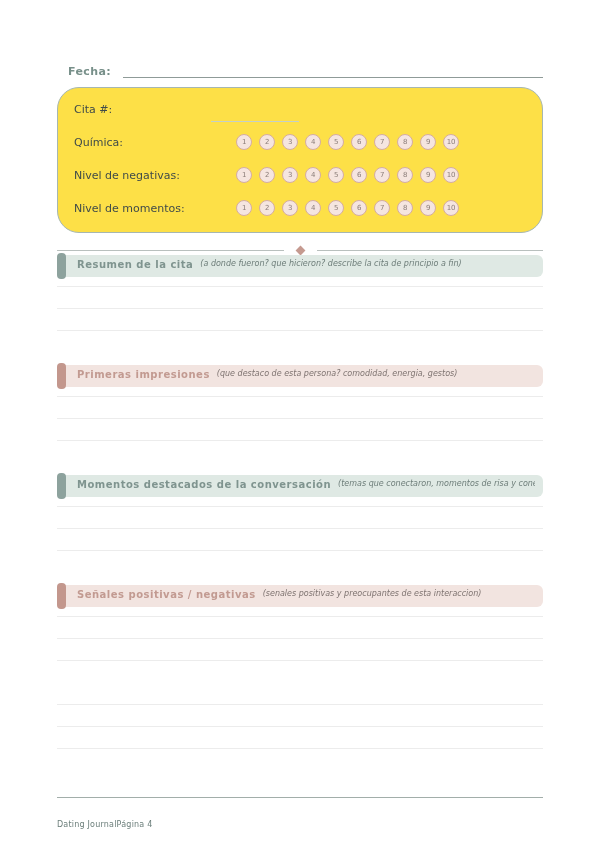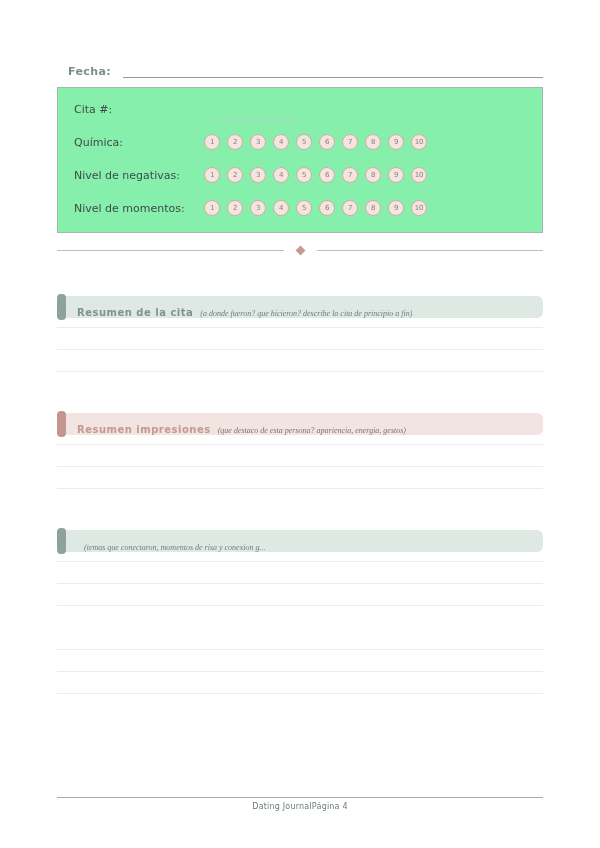--- a/index.html
+++ b/index.html
@@ -6,55 +6,55 @@
   html, body { width: 600px; height: 848px; background: #ffffff; }
   body { font-family: "DejaVu Sans", "Liberation Sans", sans-serif; color: #404b49; position: relative; }
   .page { position: relative; width: 600px; height: 848px; padding: 62px 57px 0 57px; }
 
   
   .fecha-row { display: flex; align-items: flex-end; height: 16px; }
   .fecha-label { font-size: 11px; font-weight: bold; color: #78908a; letter-spacing: 0.4px; padding-left: 11px; }
   .fecha-line { flex: 1; border-bottom: 1px solid #8f9b98; margin-left: 12px; height: 14px; }
 
   
-  .ratings-box { margin-top: 9px; height: 146px; background: #86efac; border: 1.5px solid #a6b7b1;
-                 border-radius: 0; padding: 10px 16px 0 16px; }
+  .ratings-box { margin-top: 9px; height: 146px; background: #fde047; border: 1.5px solid #a6b7b1;
+                 border-radius: 22px; padding: 10px 16px 0 16px; }
   .cita-block { height: 20px; }
   .cita-label { font-size: 11px; color: #404b49; }
   .cita-line { width: 88px; border-bottom: 1px solid #c3cfc9; margin-left: 137px; margin-top: 4px; }
-  .rating-row { height: 18px; margin-top: 15px; display: flex; align-items: center; }
+  .rating-row { height: 18px; margin-top: 15px; display: flex; align-items: center; gap: 32px; }
   .rating-label { width: 130px; font-size: 11px; color: #404b49; }
   .rating-scale { display: flex; align-items: center; }
   .circle { width: 16px; height: 16px; border-radius: 50%; background: #f5e5e0; border: 1px solid #d5aca1;
             color: #8b7d79; font-size: 7px; display: inline-flex; align-items: center; justify-content: center;
             margin-right: 7px; letter-spacing: -0.3px; }
 
   
   .divider { margin-top: 13px; height: 9px; display: flex; align-items: center; }
   .divider .rule { flex: 1; border-bottom: 1px solid #b9c0be; }
   .diamond { width: 7px; height: 7px; background: #c59a90; transform: rotate(45deg); margin: 0 13px; }
 
   
   .section { margin-bottom: 34px; }
   .section:first-of-type { margin-top: 8px; }
-  .section-header { position: relative; height: 22px; border-radius: 6px; display: flex; align-items: flex-end;
-                    padding: 4px 8px 0 20px; background: var(--hbg); margin-top: 41px; }
+  .section-header { position: relative; height: 22px; border-radius: 6px; display: flex; align-items: flex-start;
+                    padding: 4px 8px 0 20px; background: var(--hbg); }
   .section-tab { position: absolute; left: 0; top: -2px; width: 9px; height: 26px; border-radius: 4px;
                  background: var(--tab); }
   .section-title { font-size: 10px; font-weight: bold; color: var(--title); letter-spacing: 0.5px; white-space: nowrap; }
   .section-hint { font-size: 8px; font-style: italic; color: var(--hint); margin-left: 7px; white-space: nowrap;
-                  overflow: hidden; font-family: Liberation Serif, serif; }
+                  overflow: hidden; }
   .theme-green { --hbg: #dfe9e4; --tab: #8da29d; --title: #7f948f; --hint: #6d7d79; }
   .theme-pink  { --hbg: #f2e4e0; --tab: #c3978d; --title: #c29a91; --hint: #7e7370; }
   .lines .write-line { height: 22px; border-bottom: 1px solid #ececec; }
   .lines .write-line:first-child { height: 10px; }
 
   
   .footer { position: absolute; left: 57px; right: 57px; top: 797px; border-top: 1px solid #a2aeaa;
-            display: flex; justify-content: center; padding-top: 4px; }
+            display: flex; justify-content: flex-start; padding-top: 22px; }
   .footer span { font-size: 8px; color: #6b7e7a; letter-spacing: 0.2px; }
 </style>
 </head>
 <body>
 
 <div class="page">
 
   <div class="fecha-row">
     <span class="fecha-label">Fecha:</span>
     <span class="fecha-line"></span>
@@ -127,42 +127,55 @@
     <div class="lines">
       <div class="write-line"></div>
       <div class="write-line"></div>
       <div class="write-line"></div>
     </div>
   </div>
 
   <div class="section theme-pink">
     <div class="section-header">
       <span class="section-tab"></span>
-      <span class="section-title">Resumen impresiones</span>
-      <span class="section-hint">(que destaco de esta persona? apariencia, energia, gestos)</span>
+      <span class="section-title">Primeras impresiones</span>
+      <span class="section-hint">(que destaco de esta persona? comodidad, energia, gestos)</span>
     </div>
     <div class="lines">
       <div class="write-line"></div>
       <div class="write-line"></div>
       <div class="write-line"></div>
     </div>
   </div>
 
   <div class="section theme-green">
     <div class="section-header">
       <span class="section-tab"></span>
+      <span class="section-title">Momentos destacados de la conversación</span>
       <span class="section-hint">(temas que conectaron, momentos de risa y conexion g...</span>
     </div>
     <div class="lines">
       <div class="write-line"></div>
       <div class="write-line"></div>
       <div class="write-line"></div>
     </div>
   </div>
 
+  <div class="section theme-pink">
+    <div class="section-header">
+      <span class="section-tab"></span>
+      <span class="section-title">Señales positivas / negativas</span>
+      <span class="section-hint">(senales positivas y preocupantes de esta interaccion)</span>
+    </div>
+    <div class="lines">
+      <div class="write-line"></div>
+      <div class="write-line"></div>
+      <div class="write-line"></div>
+    </div>
+  </div>
 
   <div class="section theme-green">
     <div class="lines">
       <div class="write-line"></div>
       <div class="write-line"></div>
       <div class="write-line"></div>
     </div>
   </div>
 
   <div class="footer">

